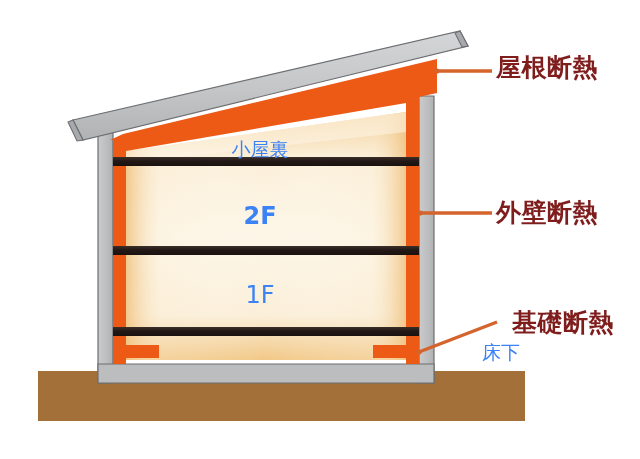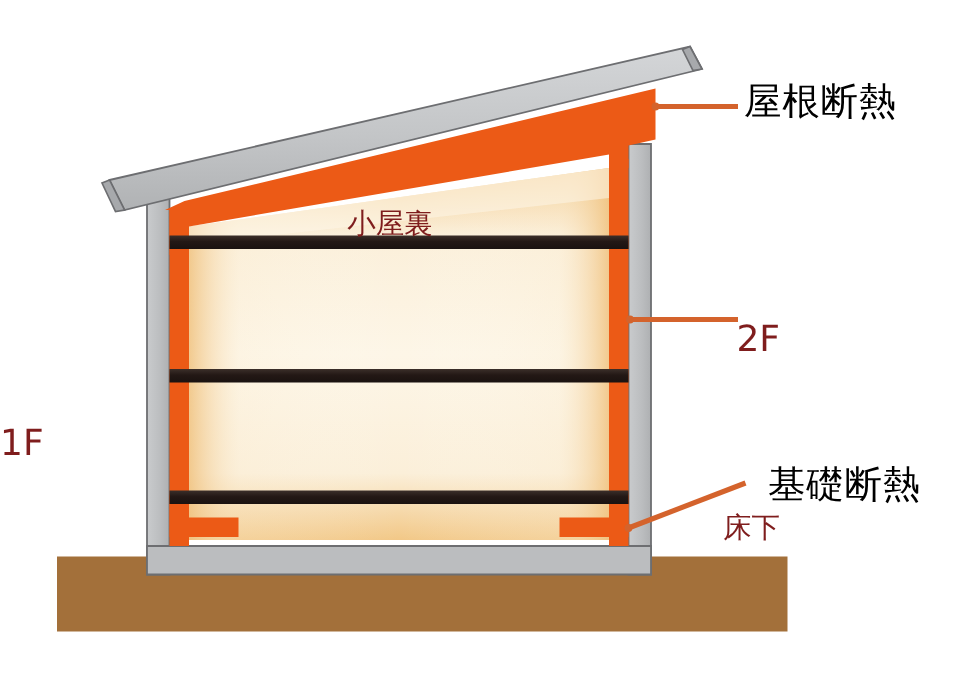--- a/index.html
+++ b/index.html
@@ -25,50 +25,50 @@
   #diagram-svg {
     position: absolute;
     left: 0;
     top: 0;
     width: 640px;
     height: 459px;
     display: block;
   }
   .label-text {
     position: absolute;
-    color: #000000;
+    color: #7f1d1d;
     font-size: 25px;
-    font-weight: 400;
+    font-weight: 700;
     letter-spacing: 0.5px;
     white-space: nowrap;
     line-height: 1;
     font-family: "DejaVu Sans", "Liberation Sans", sans-serif;
   }
   #label-roof { left: 496px; top: 55px; }
   #label-wall { left: 496px; top: 200px; }
   #label-foundation { left: 496px; top: 310px; margin-left: 16px; }
 
   .room-text {
     position: absolute;
-    color: #7f1d1d;
+    color: #3b82f6;
     white-space: nowrap;
     line-height: 1;
     font-family: "DejaVu Sans", "Liberation Sans", sans-serif;
   }
   #room-attic {
     left: 0; top: 140px; width: 520px;
     text-align: center; font-size: 19px; font-weight: 500;
   }
   #room-2f {
-    left: 0; top: 214px; width: 520px;
-    text-align: right; font-size: 24px; font-weight: 400;
+    left: 0; top: 204px; width: 520px;
+    text-align: center; font-size: 24px; font-weight: 700;
   }
   #room-1f {
     left: 0; top: 283px; width: 520px;
-    text-align: left; font-size: 24px; font-weight: 500;
+    text-align: center; font-size: 24px; font-weight: 500;
   }
   #room-crawl {
     left: 0; top: 343px; width: 520px;
     text-align: right; font-size: 19px; font-weight: 500;
   }
 </style>
 </head>
 <body>
 
 <div id="stage">
@@ -172,20 +172,21 @@
       <circle cx="420" cy="213" r="2.6" fill="#d4632c"></circle>
 
       <line x1="419" y1="352" x2="497" y2="322" stroke="#d4632c" stroke-width="3.4"></line>
       <circle cx="419" cy="352" r="2.6" fill="#d4632c"></circle>
     </g>
 
   </svg>
 
   <div class="label-text" id="label-roof">屋根断熱</div>
 
+  <div class="label-text" id="label-wall">外壁断熱</div>
 
   <div class="label-text" id="label-foundation">基礎断熱</div>
 
   <div class="room-text" id="room-attic">小屋裏</div>
 
   <div class="room-text" id="room-2f">2F</div>
 
   <div class="room-text" id="room-1f">1F</div>
 
   <div class="room-text" id="room-crawl">床下</div>

